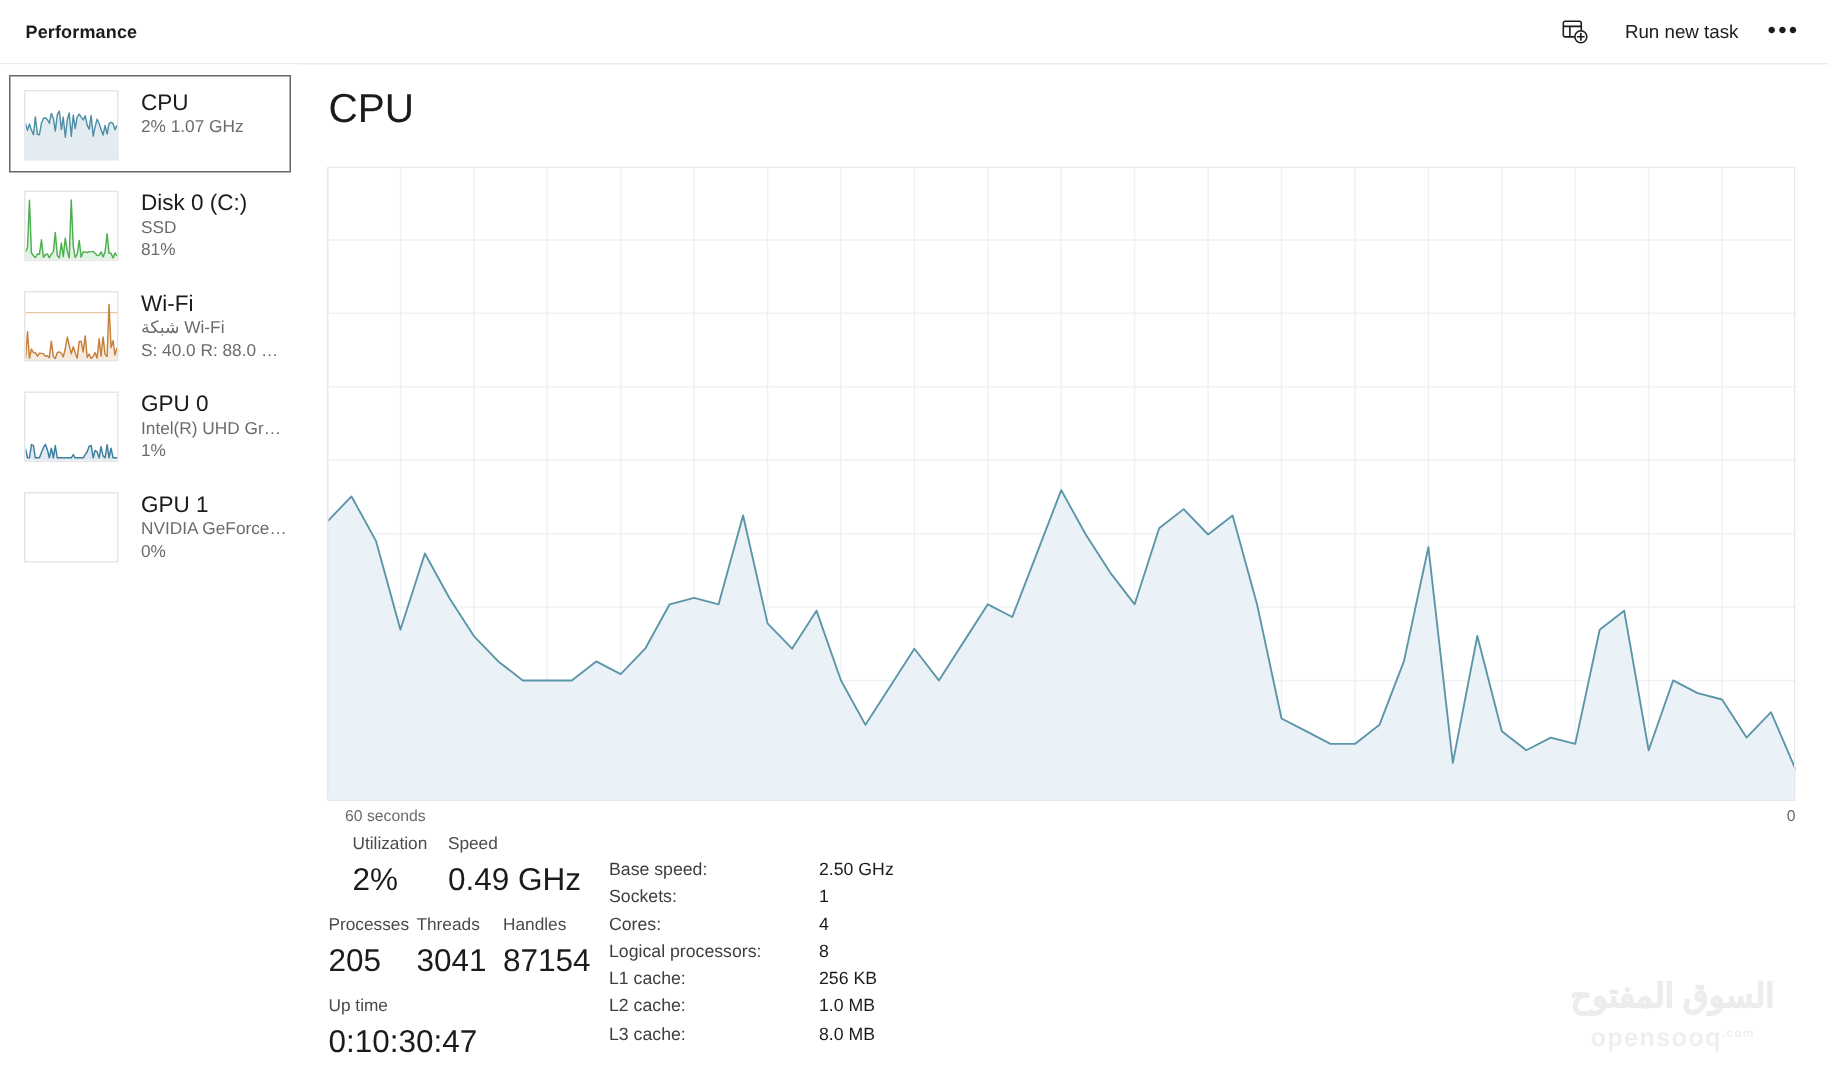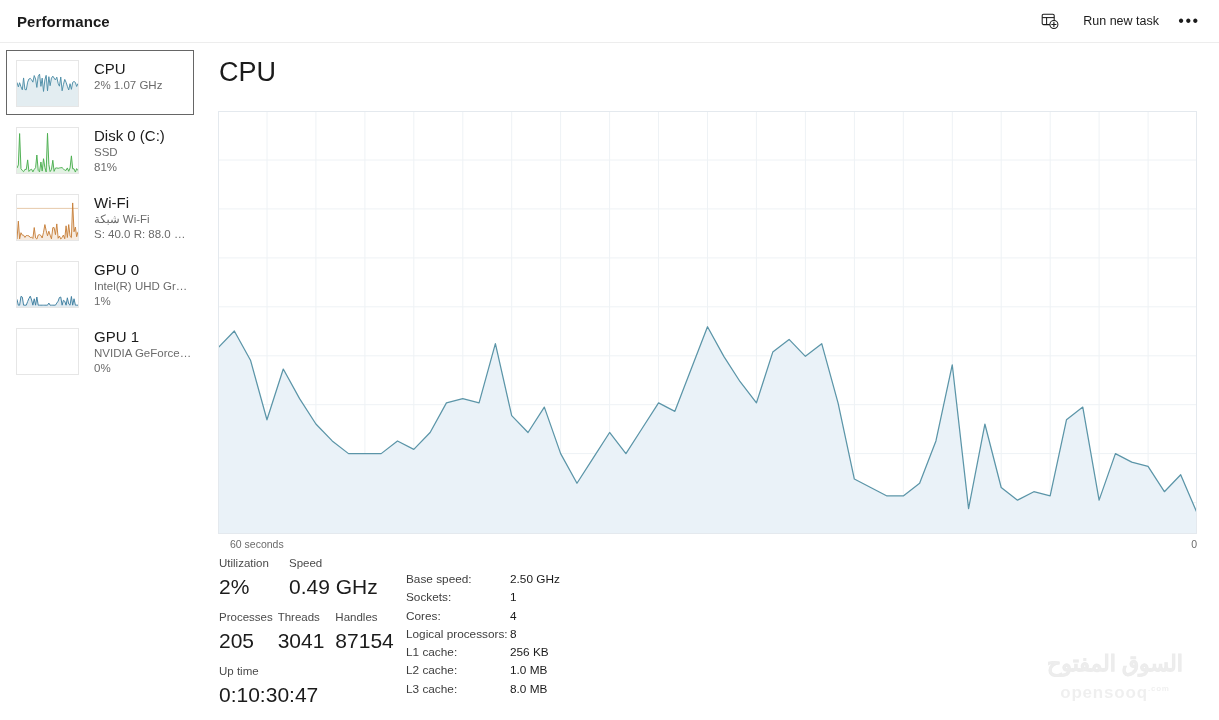--- a/index.html
+++ b/index.html
@@ -14,21 +14,21 @@
   #app { position: relative; width: 1219px; height: 720px; }
 
   
   .titlebar {
     position: absolute; left: 0; top: 0; width: 1219px; height: 42px;
     display: flex; align-items: center;
     background: #ffffff;
   }
   .titlebar-title {
     margin-left: 17px;
-    font-size: 15px; font-weight: 600; color: #1b1b1b;
+    font-size: 12px; font-weight: 600; color: #1b1b1b;
     letter-spacing: .1px;
   }
   .titlebar-spacer { flex: 1 1 auto; }
   .run-new-task {
     display: flex; align-items: center; gap: 24px;
     height: 30px; padding: 0 9px; margin-right: 4px;
     border-radius: 4px; cursor: default;
     font-size: 12.5px; color: #1b1b1b;
   }
   .rnt-icon { width: 18px; height: 18px; display: block; }
@@ -128,32 +128,32 @@
   .stat-row { display: flex; }
   .stat-cell { }
   .stat-lbl {
     font-size: 11.5px; color: #4a4a4a; line-height: 17px;
     white-space: nowrap;
   }
   .stat-val {
     font-size: 21px; font-weight: 400; color: #1b1b1b;
     line-height: 30px; white-space: nowrap;
   }
-  .g1 { width: 70px; }
+  .g1 { width: 70px; margin-left: 16px; }
   .g2 { width: 105px; }
   .p1 { width: 62px; }
   .p2 { width: 61px; }
   .p3 { width: 62px; }
   .block-gap { height: 7px; }
 
   .kv {
     display: flex; line-height: 18.3px; font-size: 11.8px; color: #3d3d3d;
   }
   .kv-k { width: 104px; white-space: nowrap; }
-  .kv-v { white-space: nowrap; color: #1b1b1b; }
+  .kv-v { white-space: nowrap; color: #1b1b1b; margin-left: 36px; }
 
   
   .watermark {
     position: absolute; right: 18px; bottom: 12px;
     width: 172px; height: 62px;
     opacity: .30; pointer-events: none;
     display: flex; flex-direction: column;
     align-items: center; justify-content: center;
     gap: 2px;
   }

